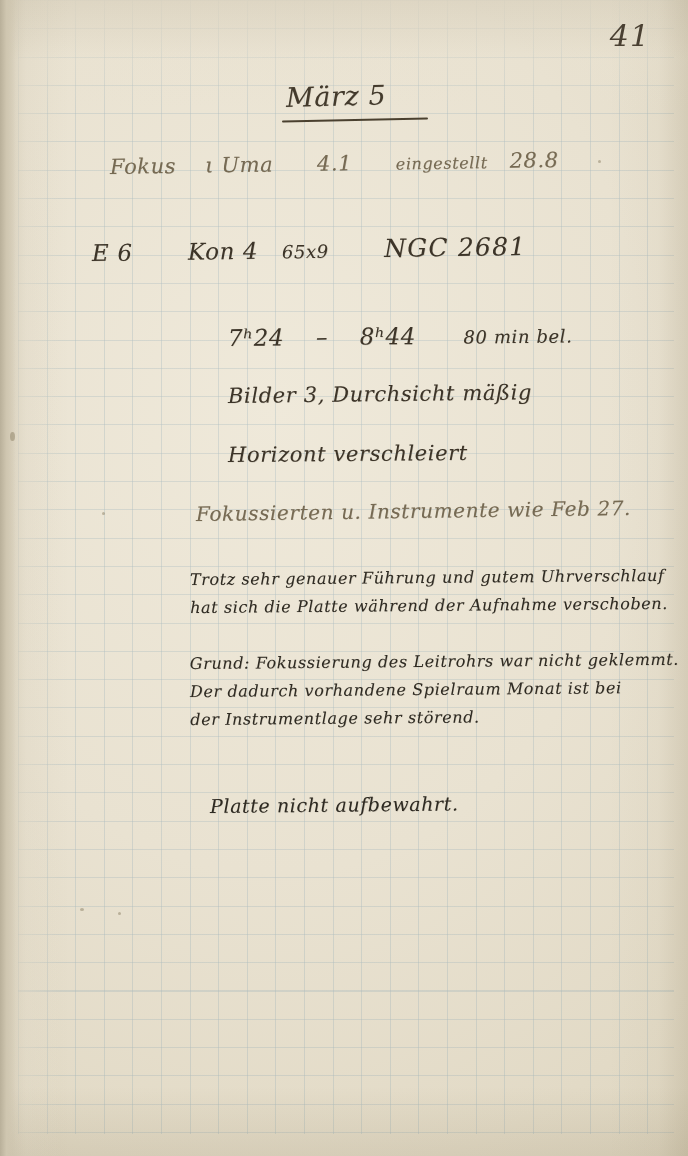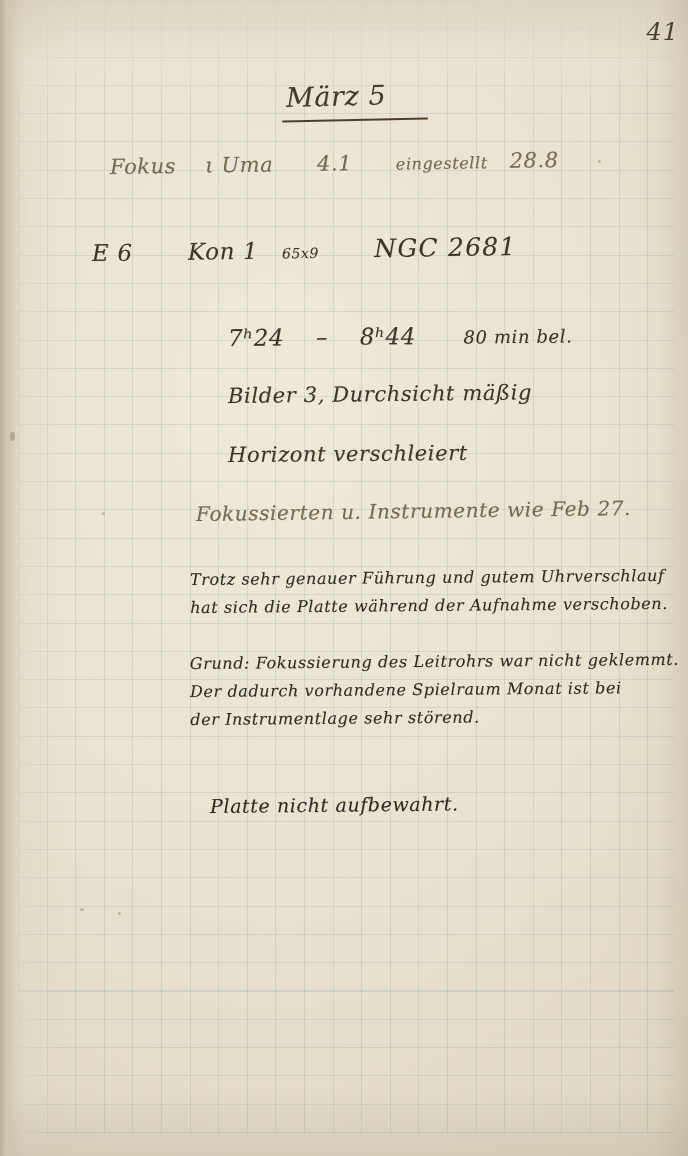--- a/index.html
+++ b/index.html
@@ -65,25 +65,25 @@
     letter-spacing: 0.6px;
     white-space: nowrap;
     transform-origin: left center;
     text-shadow: 0.4px 0.3px 0 rgba(60,52,40,0.25);
   }
   .hw.faint { color: #6d6048; opacity: 0.92; }
   .hw.dark  { color: #2e2a22; }
 
   #page-number {
     position: absolute;
-    right: 9px;
+    right: 38px;
     top: 18px;
     font-family: "DejaVu Serif", serif;
     font-style: italic;
-    font-size: 24px;
+    font-size: 30px;
     color: #4a4032;
     letter-spacing: 1px;
   }
   #title {
     position: absolute;
     left: 286px;
     top: 82px;
     font-size: 27px;
     color: #433a2c;
     transform: rotate(-1.6deg);
@@ -94,21 +94,21 @@
     top: 119px;
     width: 146px;
     height: 2px;
     background: #4a402f;
     transform: rotate(-1.2deg);
     border-radius: 2px;
   }
   .line-l1 { left: 110px; top: 155px; font-size: 21px; transform: rotate(-0.9deg); }
   .line-l1 .sm { font-size: 16px; }
   .line-l2 { left: 92px;  top: 238px; font-size: 23px; transform: rotate(-0.8deg); }
-  .line-l2 .sm { font-size: 14px; }
+  .line-l2 .sm { font-size: 18px; }
   .line-l2 .ngc { font-size: 25px; letter-spacing: 1.2px; }
   .line-l3 { left: 228px; top: 325px; font-size: 23px; transform: rotate(-0.6deg); }
   .line-l3 .sm { font-size: 18px; }
   .line-l4 { left: 228px; top: 384px; font-size: 21px; transform: rotate(-0.7deg); }
   .line-l5 { left: 228px; top: 443px; font-size: 21px; transform: rotate(-0.5deg); }
   .line-l6 { left: 196px; top: 502px; font-size: 20px; transform: rotate(-0.8deg); }
 
   .para { position: absolute; font-size: 16px; line-height: 28px; color: #332f28; }
   .para div { white-space: nowrap; }
   #para1 { left: 190px; top: 566px; transform: rotate(-0.5deg); }
@@ -162,21 +162,21 @@
     <span>4.1</span>
     &nbsp;&nbsp;&nbsp;&nbsp;
     <span class="sm">eingestellt</span>
     &nbsp;
     <span>28.8</span>
   </div>
 
   <div class="hw line-l2">
     <span>E 6</span>
     &nbsp;&nbsp;&nbsp;&nbsp;&nbsp;
-    <span>Kon 1</span>
+    <span>Kon 4</span>
     &nbsp;
     <span class="sm">65x9</span>
     &nbsp;&nbsp;&nbsp;&nbsp;&nbsp;
     <span class="ngc">NGC 2681</span>
   </div>
 
   <div class="hw line-l3">
     <span>7ʰ24</span>
     &nbsp;&nbsp;
     <span>–</span>

